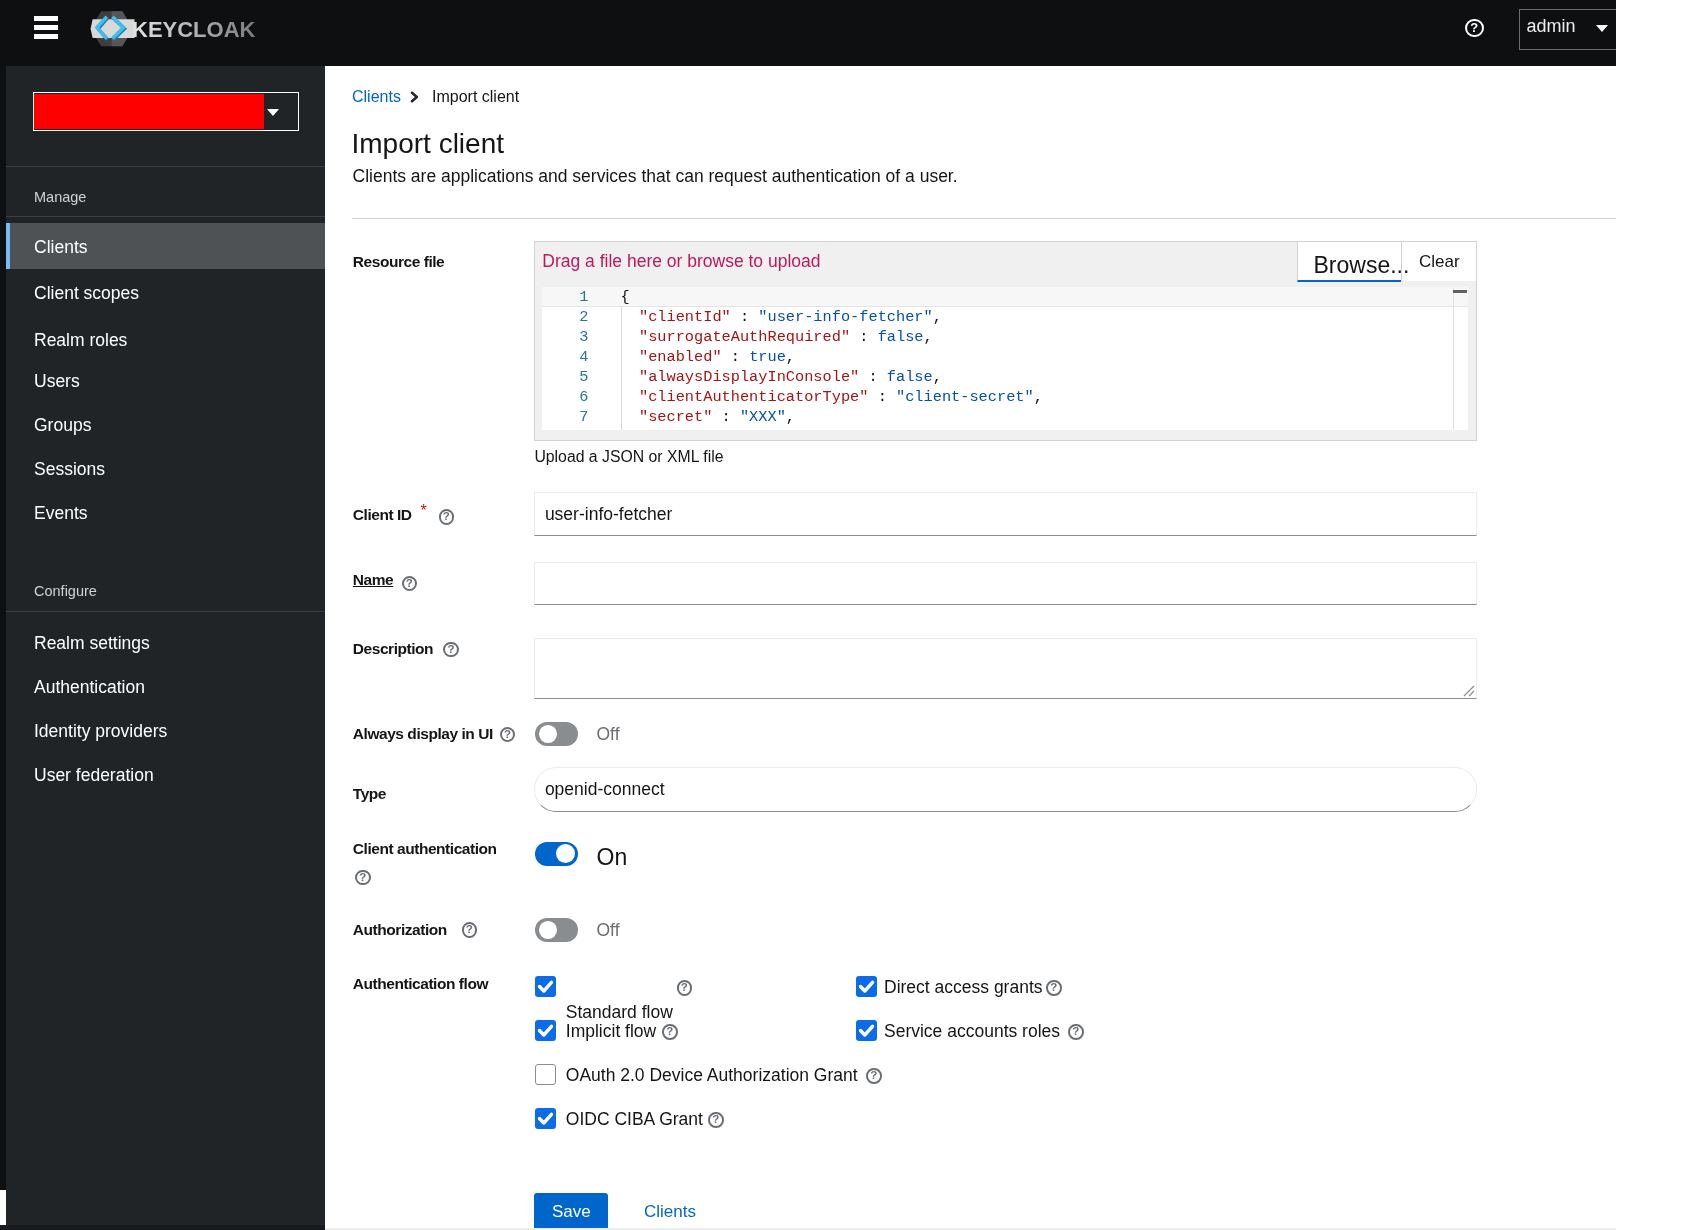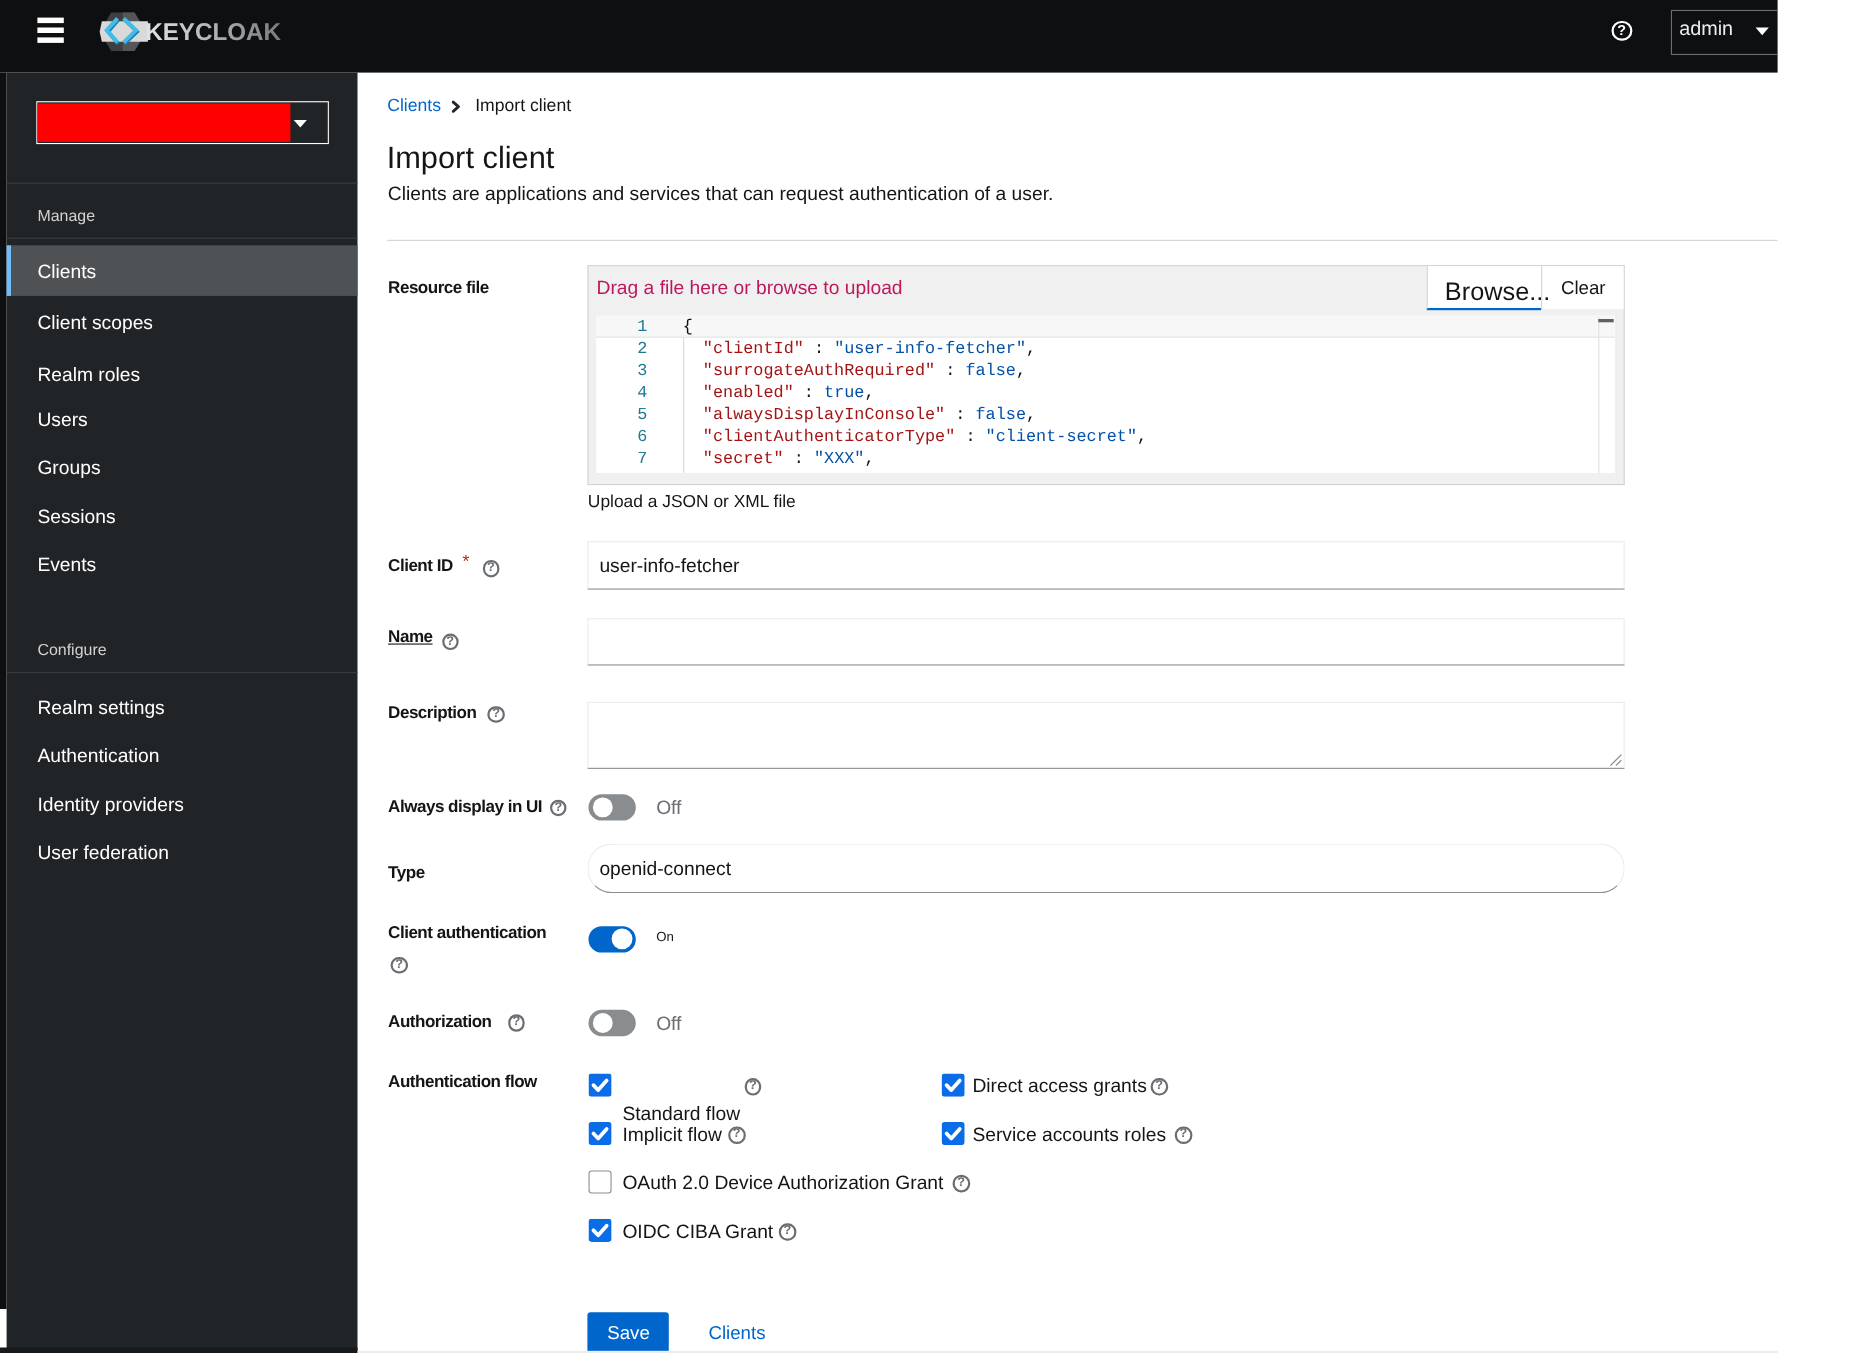--- a/index.html
+++ b/index.html
@@ -153,21 +153,21 @@
   <div class="abs" style="left:538.8px;top:724.9px;width:17.8px;height:17.8px;border-radius:50%;background:#fff;"></div>
   <div class="abs" style="left:596.5px;top:724px;font-size:17.5px;color:#6a6e73;">Off</div>
 
   <div class="lbl abs" style="left:352.8px;top:785px;">Type</div>
   <div class="input abs" style="left:534.4px;top:766.9px;width:942.5px;height:45px;line-height:43px;padding-left:9.5px;border-radius:22px;">openid-connect</div>
 
   <div class="lbl abs" style="left:352.8px;top:840px;">Client authentication</div>
   <div class="qicon abs" style="left:355px;top:869.5px;">?</div>
   <div class="abs" style="left:535px;top:841.5px;width:43px;height:24.5px;border-radius:12.25px;background:#0066cc;"></div>
   <div class="abs" style="left:556px;top:844px;width:19px;height:19px;border-radius:50%;background:#fff;"></div>
-  <div class="abs" style="left:596.5px;top:844px;font-size:12px;color:#151515;">On</div>
+  <div class="abs" style="left:596.5px;top:844px;font-size:23px;color:#151515;">On</div>
 
   <div class="lbl abs" style="left:352.8px;top:921px;">Authorization</div>
   <div class="qicon abs" style="left:461.6px;top:922.3px;">?</div>
   <div class="abs" style="left:535px;top:917.5px;width:43px;height:24.5px;border-radius:12.25px;background:#8a8d90;"></div>
   <div class="abs" style="left:538.8px;top:920.9px;width:17.8px;height:17.8px;border-radius:50%;background:#fff;"></div>
   <div class="abs" style="left:596.5px;top:920px;font-size:17.5px;color:#6a6e73;">Off</div>
 
   <div class="lbl abs" style="left:352.8px;top:975px;">Authentication flow</div>
 
   <svg class="abs" style="left:534.5px;top:975.5px" width="21" height="21">

